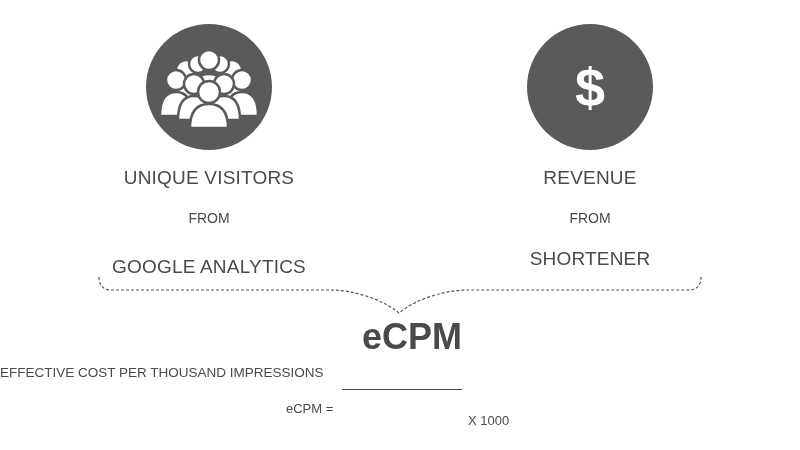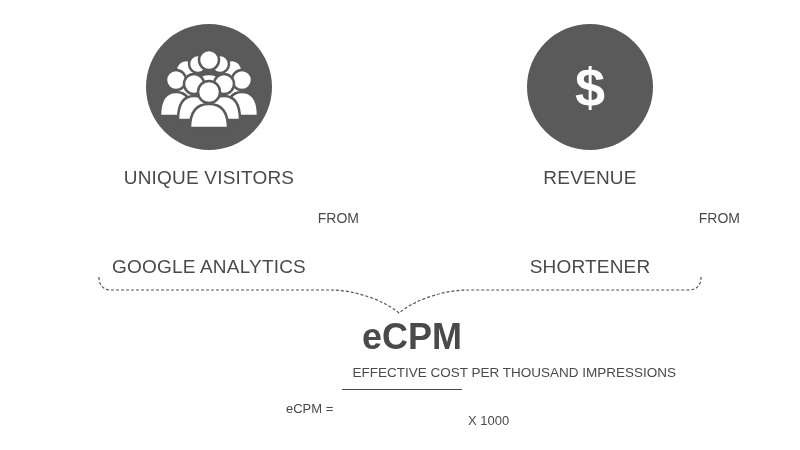--- a/index.html
+++ b/index.html
@@ -2,24 +2,24 @@
 <html><head>
 <meta charset="utf-8">
 <style>
   html, body { margin: 0; padding: 0; }
   body { width: 800px; height: 450px; background: #ffffff; position: relative; overflow: hidden;
          font-family: "Liberation Sans", sans-serif; color: #4a4a4a; }
   .circle { position: absolute; width: 126px; height: 126px; border-radius: 50%; background: #5a5a5a; }
   .circle svg { position: absolute; left: 0; top: 0; }
   .label { position: absolute; text-align: center; width: 300px; color: #4a4a4a; }
   .big { font-size: 19px; letter-spacing: 0.2px; }
-  .small { font-size: 14px; text-align: right; }
+  .small { font-size: 14px; }
   .brace { position: absolute; left: 0; top: 0; }
   .title { position: absolute; left: 0; width: 800px; text-align: center; top: 316px; font-size: 36px; font-weight: bold; color: #4a4a4a; padding-left: 12px; }
-  .subtitle { position: absolute; left: 0; width: 676px; text-align: right; top: 365px; font-size: 13.5px; color: #4a4a4a; }
+  .subtitle { position: absolute; left: 0; width: 676px; text-align: left; top: 365px; font-size: 13.5px; color: #4a4a4a; }
   .formula { position: absolute; top: 389px; left: 286px; height: 40px; font-size: 13px; color: #4a4a4a; }
   .formula .lhs { position: absolute; left: 0; top: 12px; white-space: nowrap; }
   .formula .frac { position: absolute; left: 56px; top: 0; width: 120px; text-align: center; }
   .formula .num { display: block; height: 18px; line-height: 18px; }
   .formula .bar { display: block; height: 1px; background: #4a4a4a; margin: 0; }
   .formula .den { display: block; height: 18px; line-height: 20px; }
   .formula .rhs { position: absolute; left: 182px; top: 24px; white-space: nowrap; }
 </style>
 </head>
 <body>
@@ -57,21 +57,21 @@
     <text x="63" y="82" text-anchor="middle" font-family="Liberation Sans, sans-serif" font-weight="bold" font-size="54" fill="#ffffff">$</text>
   </svg>
 </div>
 
 <div class="label big" style="left:59px; top:167px;">UNIQUE VISITORS</div>
 <div class="label small" style="left:59px; top:210px;">FROM</div>
 <div class="label big" style="left:59px; top:256px;">GOOGLE ANALYTICS</div>
 
 <div class="label big" style="left:440px; top:167px;">REVENUE</div>
 <div class="label small" style="left:440px; top:210px;">FROM</div>
-<div class="label big" style="left:440px; top:248px;margin-top:8px;">SHORTENER</div>
+<div class="label big" style="left:440px; top:248px;">SHORTENER</div>
 
 <svg class="brace" width="800" height="450">
   <path d="M99 277 Q99 290 112 290 L330 290 Q350 290 372 298 Q388 304 399 313 Q410 304 426 298 Q448 290 468 290 L688 290 Q701 290 701 277" fill="none" stroke="#555555" stroke-width="1.2" stroke-dasharray="3 2"></path>
 </svg>
 
 <div class="title">eCPM</div>
 <div class="subtitle">EFFECTIVE COST PER THOUSAND IMPRESSIONS</div>
 
 <div class="formula">
   <span class="lhs">eCPM =</span>

